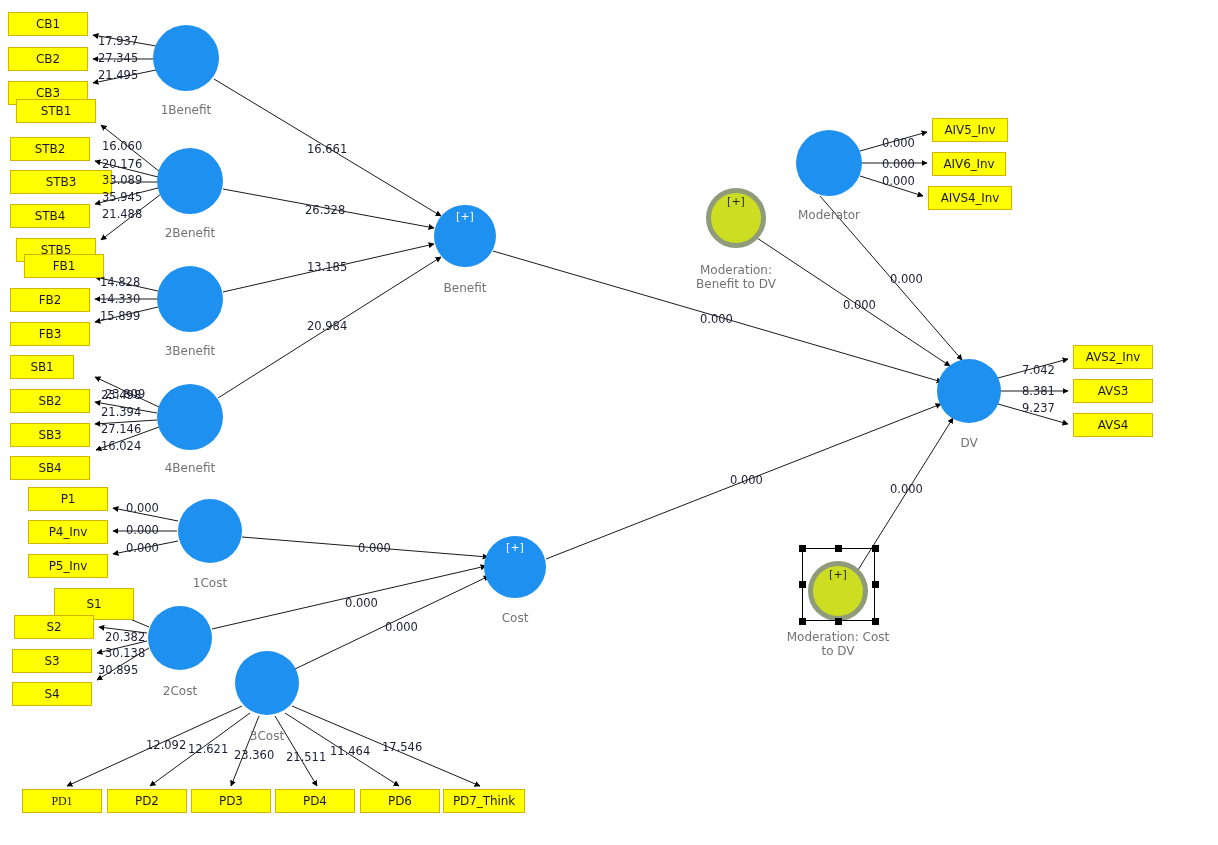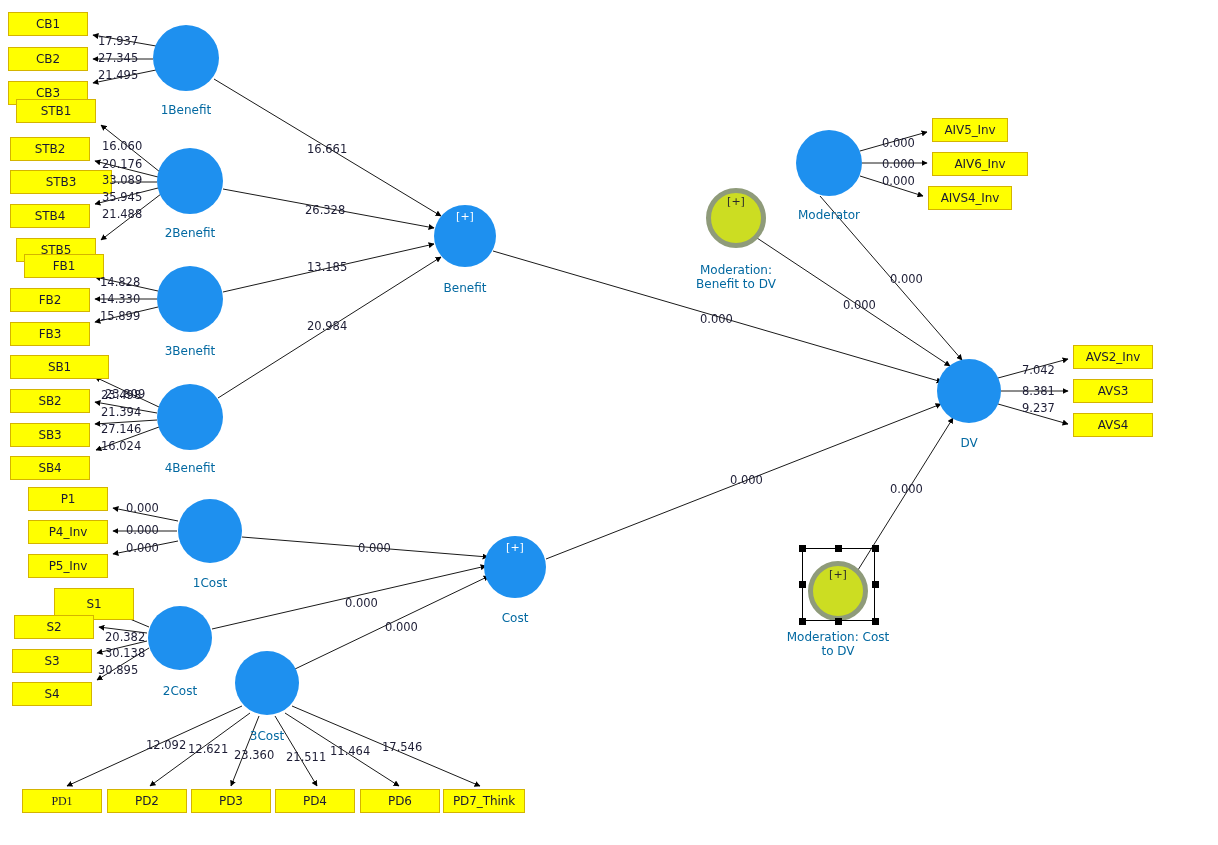--- a/index.html
+++ b/index.html
@@ -63,21 +63,21 @@
     text-align: center;
     font-size: 11px;
     font-family: "DejaVu Sans", sans-serif;
   }
   .construct .lv-plus { color: #ffffff; }
   .moderation .lv-plus { color: #2a2a2a; top: 2px; }
   .lv-label {
     position: absolute;
     text-align: center;
     font-size: 12px;
-    color: #0369a1;
+    color: #737373;
     font-family: "DejaVu Sans", sans-serif;
     white-space: pre-line;
     line-height: 14px;
     z-index: 6;
   }
   .edge-label {
     position: absolute;
     font-size: 11.5px;
     color: #1d1d35;
     font-family: "DejaVu Sans", sans-serif;
@@ -164,39 +164,39 @@
       <div class="ind-box" style="left: 8px; top: 47px; width: 80px; height: 24px;">CB2</div>
       <div class="ind-box" style="left: 8px; top: 81px; width: 80px; height: 24px;">CB3</div>
       <div class="ind-box" style="left: 16px; top: 99px; width: 80px; height: 24px;">STB1</div>
       <div class="ind-box" style="left: 10px; top: 137px; width: 80px; height: 24px;">STB2</div>
       <div class="ind-box" style="left: 10px; top: 170px; width: 102px; height: 24px;">STB3</div>
       <div class="ind-box" style="left: 10px; top: 204px; width: 80px; height: 24px;">STB4</div>
       <div class="ind-box" style="left: 16px; top: 238px; width: 80px; height: 24px;">STB5</div>
       <div class="ind-box" style="left: 24px; top: 254px; width: 80px; height: 24px;">FB1</div>
       <div class="ind-box" style="left: 10px; top: 288px; width: 80px; height: 24px;">FB2</div>
       <div class="ind-box" style="left: 10px; top: 322px; width: 80px; height: 24px;">FB3</div>
-      <div class="ind-box" style="left: 10px; top: 355px; width: 99px; height: 24px;">SB1</div>
+      <div class="ind-box" style="left: 10px; top: 355px; width: 64px; height: 24px;">SB1</div>
       <div class="ind-box" style="left: 10px; top: 389px; width: 80px; height: 24px;">SB2</div>
       <div class="ind-box" style="left: 10px; top: 423px; width: 80px; height: 24px;">SB3</div>
       <div class="ind-box" style="left: 10px; top: 456px; width: 80px; height: 24px;">SB4</div>
       <div class="ind-box" style="left: 28px; top: 487px; width: 80px; height: 24px;">P1</div>
       <div class="ind-box" style="left: 28px; top: 520px; width: 80px; height: 24px;">P4_Inv</div>
       <div class="ind-box" style="left: 28px; top: 554px; width: 80px; height: 24px;">P5_Inv</div>
       <div class="ind-box" style="left: 18px; top: 588px; width: 80px; height: 32px; margin-left: 36px;">S1</div>
       <div class="ind-box" style="left: 14px; top: 615px; width: 80px; height: 24px;">S2</div>
       <div class="ind-box" style="left: 12px; top: 649px; width: 80px; height: 24px;">S3</div>
       <div class="ind-box" style="left: 12px; top: 682px; width: 80px; height: 24px;">S4</div>
       <div class="ind-box" style="left: 22px; top: 789px; width: 80px; height: 24px; font-family: Liberation Serif, serif;">PD1</div>
       <div class="ind-box" style="left: 107px; top: 789px; width: 80px; height: 24px;">PD2</div>
       <div class="ind-box" style="left: 191px; top: 789px; width: 80px; height: 24px;">PD3</div>
       <div class="ind-box" style="left: 275px; top: 789px; width: 80px; height: 24px;">PD4</div>
       <div class="ind-box" style="left: 360px; top: 789px; width: 80px; height: 24px;">PD6</div>
       <div class="ind-box" style="left: 443px; top: 789px; width: 82px; height: 24px;">PD7_Think</div>
       <div class="ind-box" style="left: 932px; top: 118px; width: 76px; height: 24px;">AIV5_Inv</div>
-      <div class="ind-box" style="left: 932px; top: 152px; width: 96px; height: 24px;">AIV6_Inv</div>
+      <div class="ind-box" style="left: 932px; top: 152px; width: 74px; height: 24px;">AIV6_Inv</div>
       <div class="ind-box" style="left: 928px; top: 186px; width: 84px; height: 24px;">AIVS4_Inv</div>
       <div class="ind-box" style="left: 1073px; top: 345px; width: 80px; height: 24px;">AVS2_Inv</div>
       <div class="ind-box" style="left: 1073px; top: 379px; width: 80px; height: 24px;">AVS3</div>
       <div class="ind-box" style="left: 1073px; top: 413px; width: 80px; height: 24px;">AVS4</div>
     </div>
   <div id="node-layer">
       <div class="lv-node construct" style="left: 153px; top: 25px; width: 66px; height: 66px;"></div>
       <div class="lv-label" style="left: 106px; top: 103px; width: 160px;">1Benefit</div>
       <div class="lv-node construct" style="left: 157px; top: 148px; width: 66px; height: 66px;"></div>
       <div class="lv-label" style="left: 110px; top: 226px; width: 160px;">2Benefit</div>

